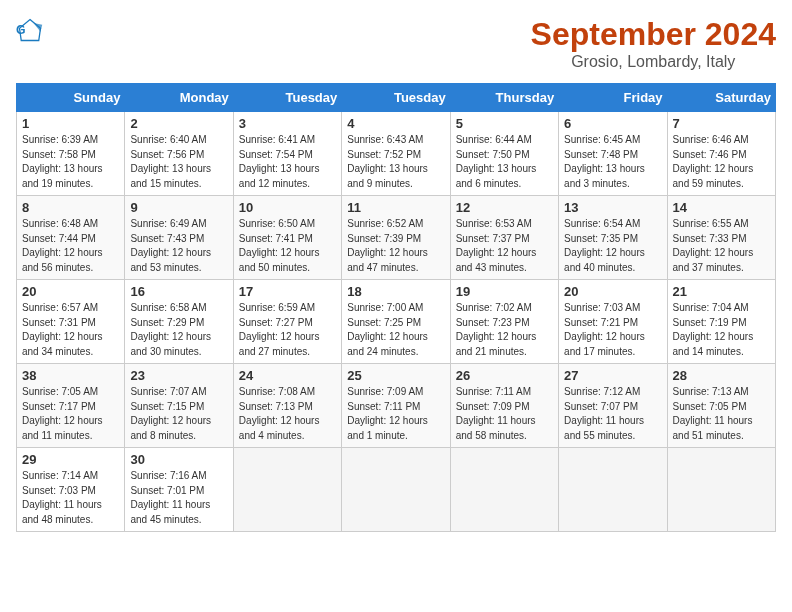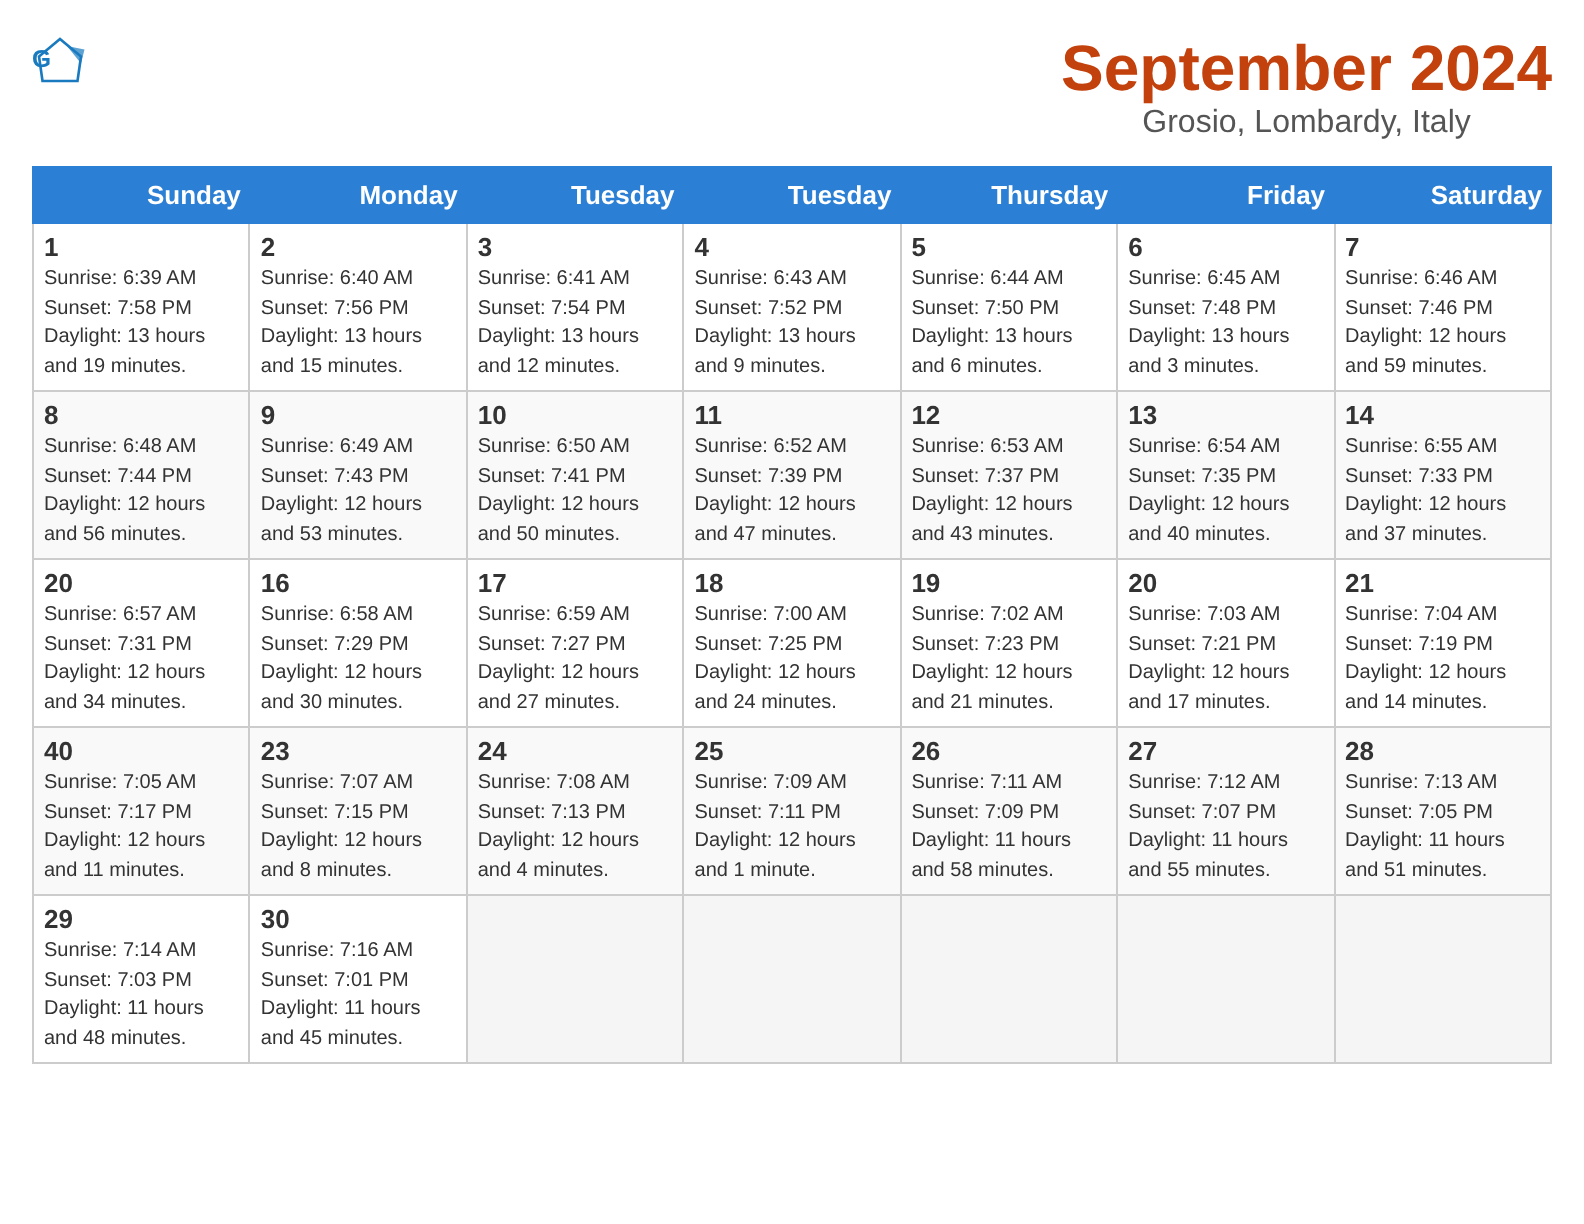--- a/index.html
+++ b/index.html
@@ -202,21 +202,21 @@
           <span class="day-num">20</span>
           <div class="day-info">Sunrise: 7:03 AM<br>Sunset: 7:21 PM<br>Daylight: 12 hours and 17 minutes.</div>
         </td>
         <td>
           <span class="day-num">21</span>
           <div class="day-info">Sunrise: 7:04 AM<br>Sunset: 7:19 PM<br>Daylight: 12 hours and 14 minutes.</div>
         </td>
       </tr>
       <tr>
         <td>
-          <span class="day-num">40</span>
+          <span class="day-num">38</span>
           <div class="day-info">Sunrise: 7:05 AM<br>Sunset: 7:17 PM<br>Daylight: 12 hours and 11 minutes.</div>
         </td>
         <td>
           <span class="day-num">23</span>
           <div class="day-info">Sunrise: 7:07 AM<br>Sunset: 7:15 PM<br>Daylight: 12 hours and 8 minutes.</div>
         </td>
         <td>
           <span class="day-num">24</span>
           <div class="day-info">Sunrise: 7:08 AM<br>Sunset: 7:13 PM<br>Daylight: 12 hours and 4 minutes.</div>
         </td>

